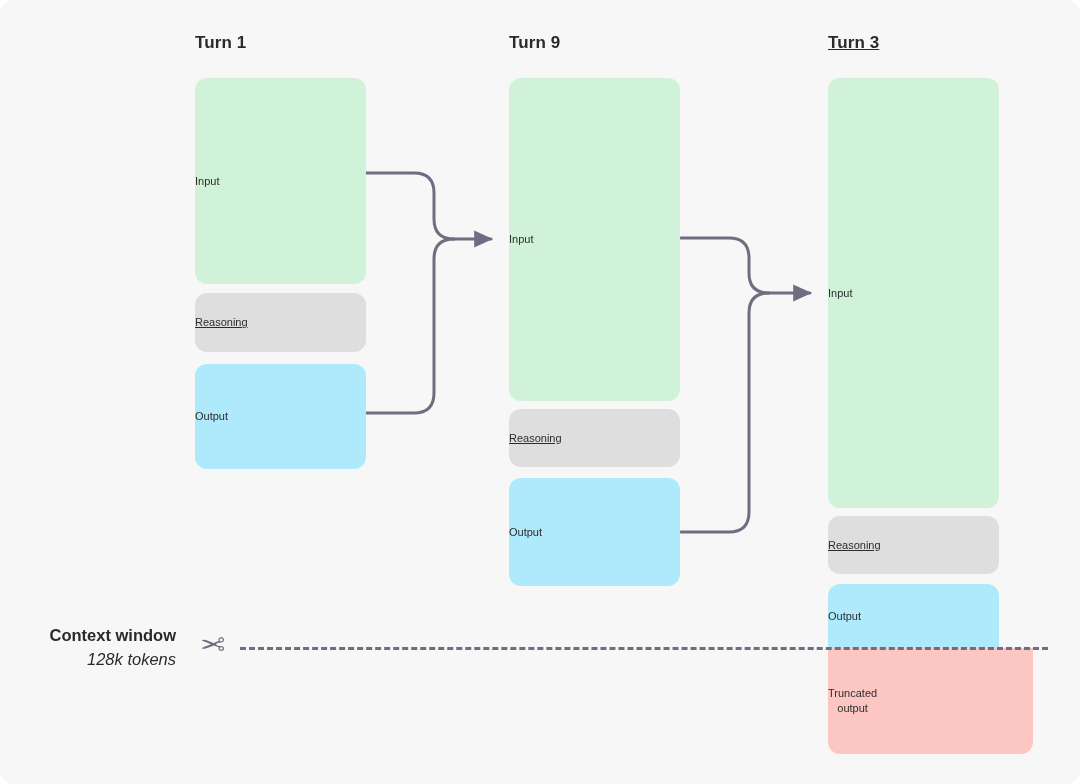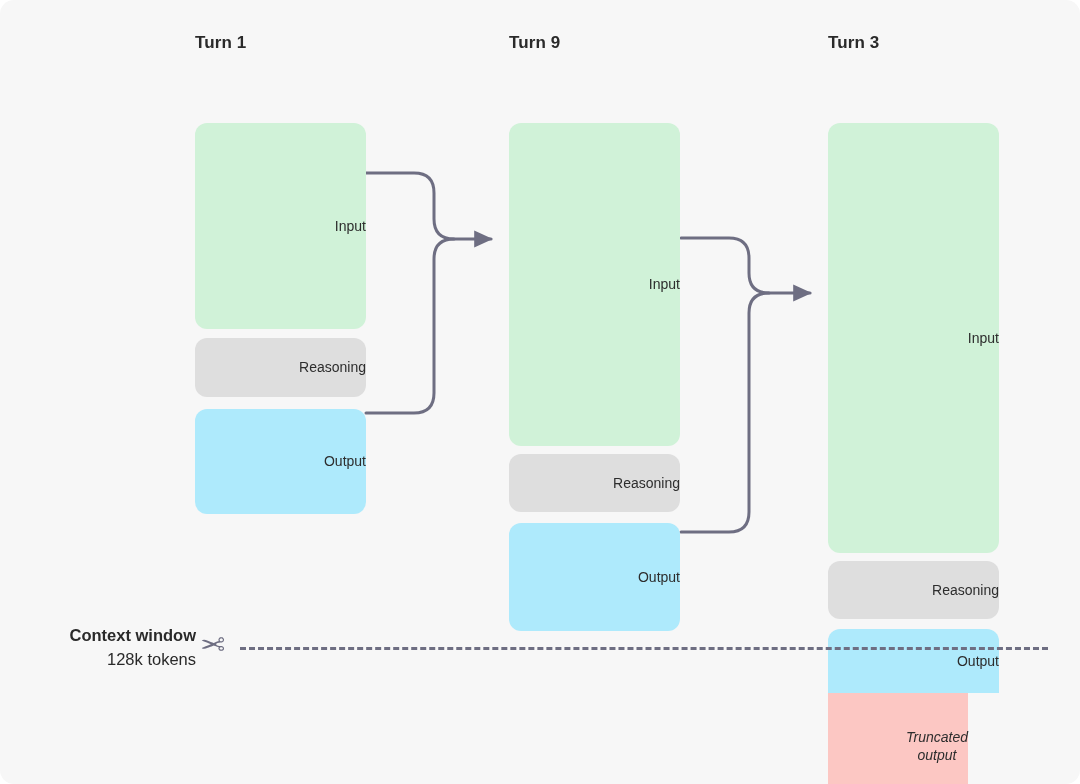--- a/index.html
+++ b/index.html
@@ -30,30 +30,29 @@
     letter-spacing: .1px;
     white-space: nowrap;
   }
 
   
   .block {
     position: absolute;
     box-sizing: border-box;
     display: flex;
     align-items: center;
-    justify-content: flex-end;
+    justify-content: flex-start;
     text-align: center;
-    font-size: 14px;
+    font-size: 11px;
     line-height: 1.32;
     color: #2d2d2d;
     border-radius: 12px;
-    margin-top: 45px;
   }
   .block.green { background: #d0f2d8; }
-  .block.gray  { background: #dedede; }
+  .block.gray  { background: #dedede; text-decoration: underline; }
   .block.blue  { background: #aeeafc; }
   .block.pink  { background: #fcc7c3; }
 
   
   .block.join-bottom { border-bottom-left-radius: 0; border-bottom-right-radius: 0; }
   .block.join-top    { border-top-left-radius: 0;    border-top-right-radius: 0; }
 
   
   #connectors {
     position: absolute;
@@ -62,33 +61,33 @@
     height: 784px;
     pointer-events: none;
   }
 
   
   .ctx-label {
     position: absolute;
     text-align: right;
     color: #2a2a2a;
     white-space: nowrap;
-    margin-left: 20px;
   }
   .ctx-title {
     font-size: 16.5px;
     font-weight: bold;
     display: block;
     line-height: 1.45;
   }
   .ctx-sub {
     font-size: 16.5px;
     font-weight: normal;
     display: block;
     line-height: 1.45;
+    font-style: italic;
   }
   .scissors {
     position: absolute;
     font-size: 30px;
     color: #6e6e82;
     line-height: 1;
     transform: scaleX(-1);
   }
   .cut-line {
     position: absolute;
@@ -140,35 +139,35 @@
   </div>
 
   <div class="block gray" style="left:509px; top:409px; width:171px; height:58px;">
     <span>Reasoning</span>
   </div>
 
   <div class="block blue" style="left:509px; top:478px; width:171px; height:108px;">
     <span>Output</span>
   </div>
 
-  <div class="turn-header" style="left:828px; top:33px; width:171px;">Turn 3</div>
+  <div class="turn-header" style="left:828px; top:33px; width:171px;text-decoration:underline;">Turn 3</div>
 
   <div class="block green" style="left:828px; top:78px; width:171px; height:430px;">
     <span>Input</span>
   </div>
 
   <div class="block gray" style="left:828px; top:516px; width:171px; height:58px;">
     <span>Reasoning</span>
   </div>
 
   <div class="block blue join-bottom" style="left:828px; top:584px; width:171px; height:64px;">
     <span>Output</span>
   </div>
 
-  <div class="block pink join-top" style="left:828px; top:648px; width:140px; height:106px; white-space:pre-line;font-style:italic;">
+  <div class="block pink join-top" style="left:828px; top:648px; width:205px; height:106px; white-space:pre-line;">
     <span>Truncated
 output</span>
   </div>
 
   <div class="ctx-label" style="left:0px; top:624px; width:176px;">
     <span class="ctx-title">Context window</span>
     <span class="ctx-sub">128k tokens</span>
   </div>
 
   <span class="scissors" style="left:200px; top:630px;">✂</span>

